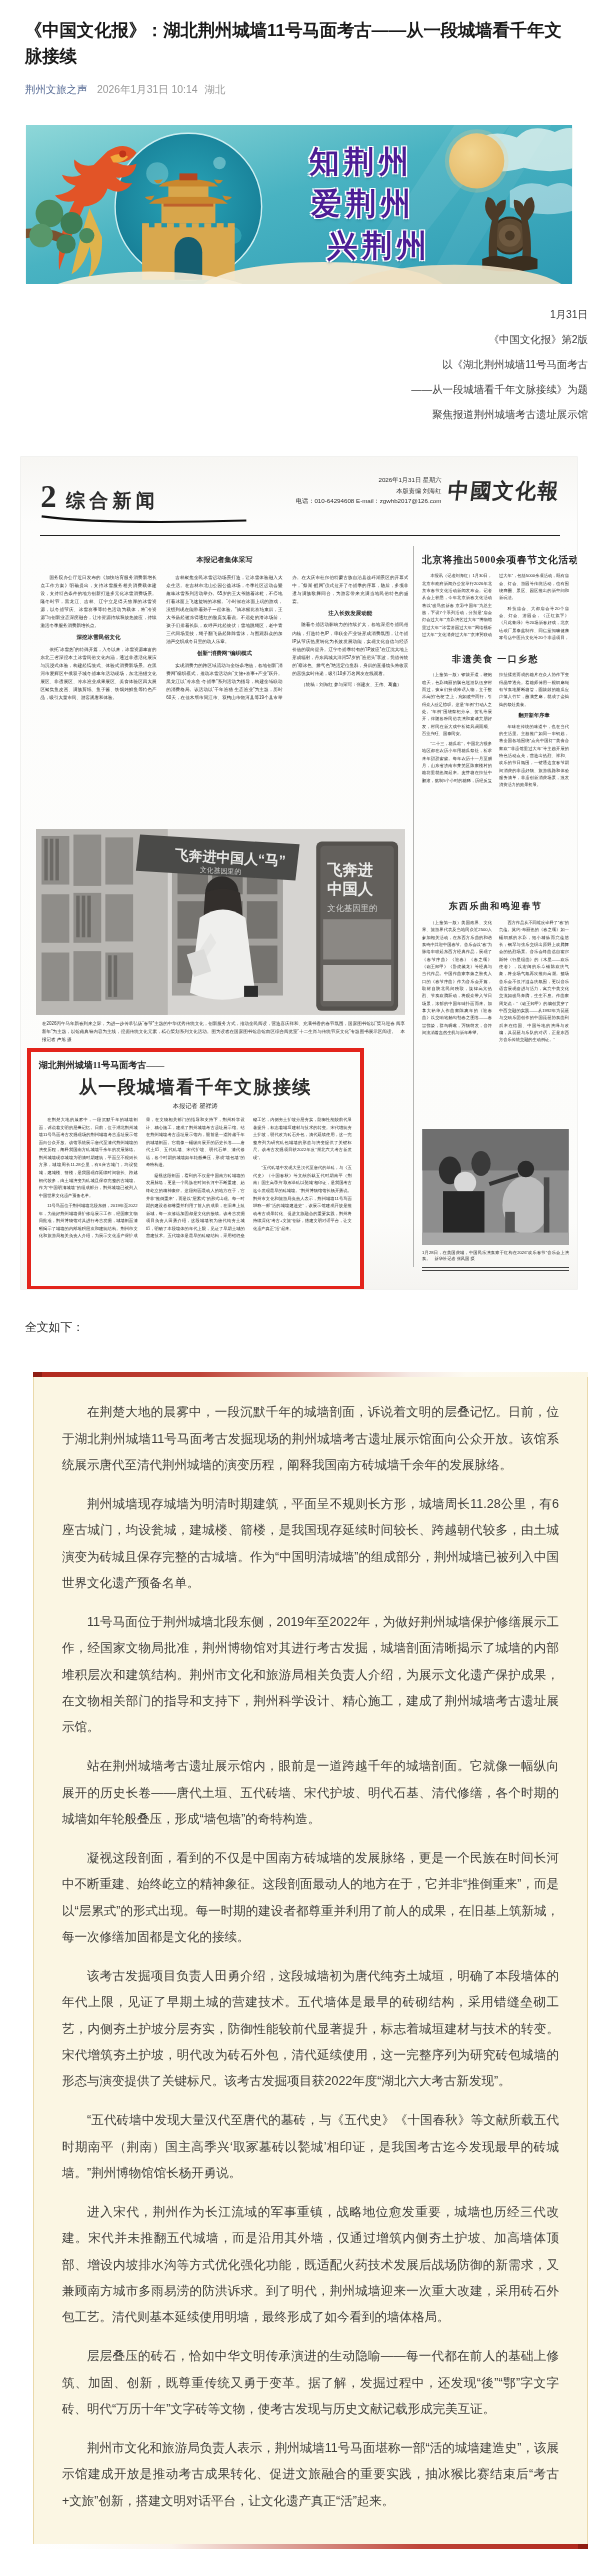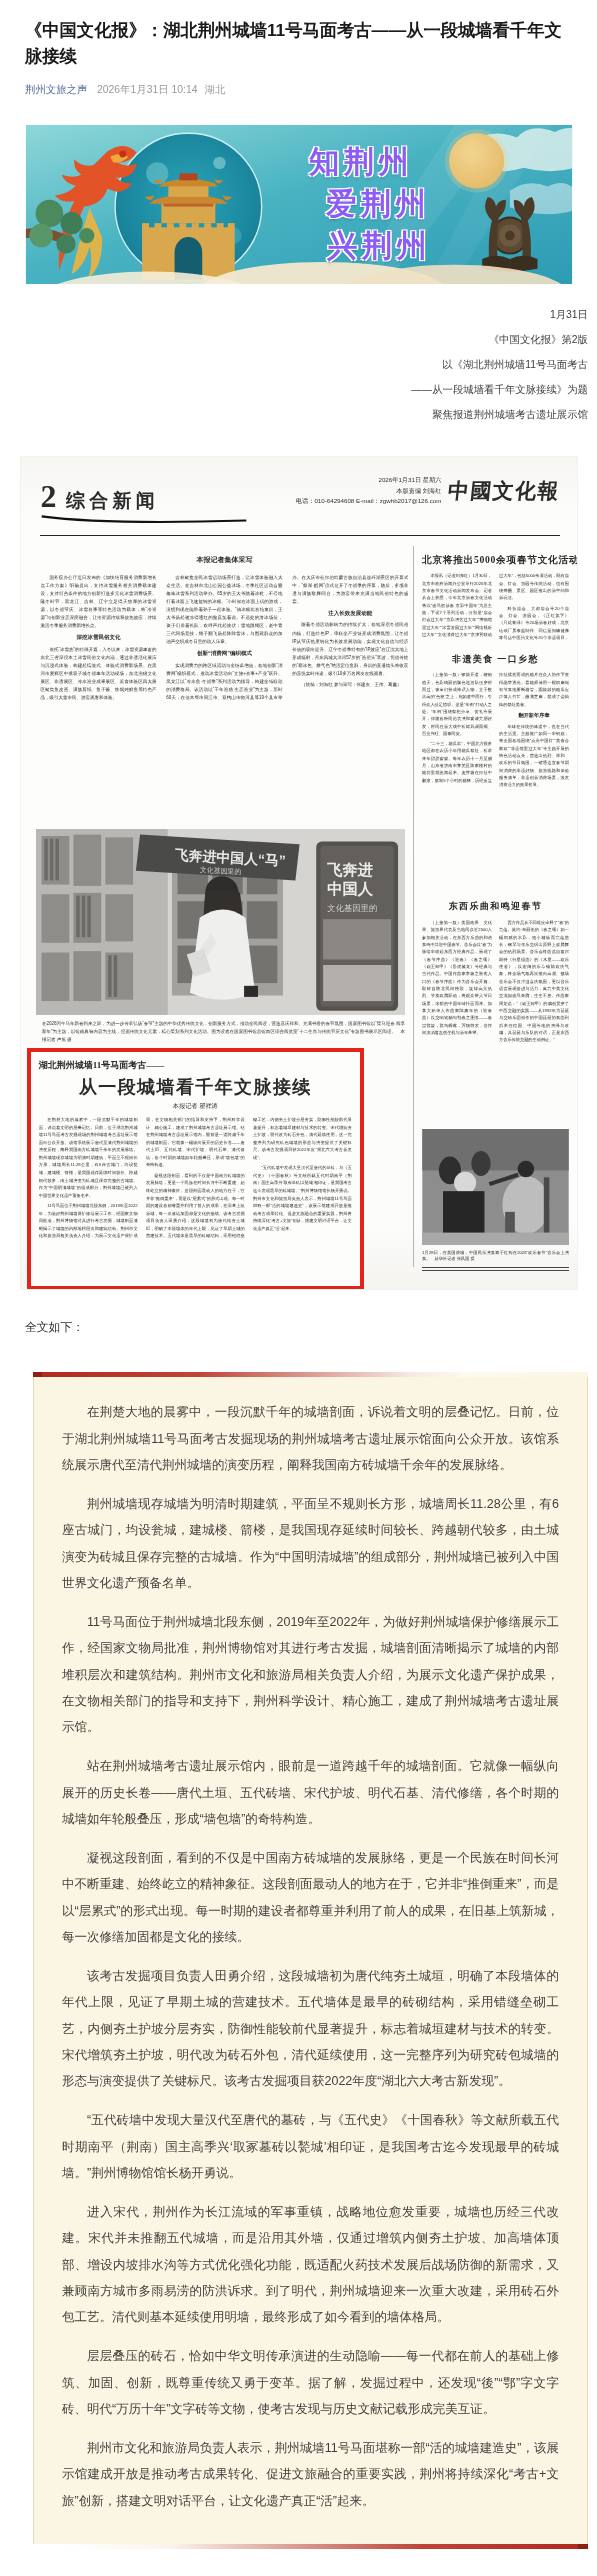--- a/index.html
+++ b/index.html
@@ -9,23 +9,23 @@
   
   .post-title{margin:0;padding:16.6px 25px 0 25px;font-size:17.3px;line-height:26px;font-weight:bold;color:#1a1a1a;}
   .byline{padding:14px 25px 0 25px;font-size:10.4px;}
   .byline a{color:#576b95;text-decoration:none;margin-right:9.7px;cursor:pointer;}
   .byline .meta{color:#9a9a9a;margin-right:7px;}
 
   
   .banner{position:relative;width:548px;height:159px;margin:28px 25px 0 25px;overflow:hidden;border-radius:1.4px;}
   .banner svg{position:absolute;left:0;top:0;}
   .banner-slogans{position:absolute;left:284px;top:15.3px;z-index:3;}
-  .banner-slogans div{font-size:30.5px;line-height:42px;font-weight:bold;color:#8b5cf6;letter-spacing:4.2px;
+  .banner-slogans div{font-size:30.5px;line-height:42px;font-weight:bold;color:#4c1d95;letter-spacing:4.2px;
     text-shadow:-1.4px -1.4px 0 #fff,1.4px -1.4px 0 #fff,-1.4px 1.4px 0 #fff,1.4px 1.4px 0 #fff,0 2.1px 2.8px rgba(0,60,80,.35);}
-  .banner-slogans div:nth-child(2){margin-left:17px;}
+  .banner-slogans div:nth-child(2){margin-left:2px;}
   .banner-slogans div:nth-child(3){margin-left:18px;}
 
   
   .caption-block{margin-top:18px;text-align:center;}
   .caption-block p{margin:0;font-size:10.4px;line-height:25px;color:#3f3f3f;text-align:right;}
 
   
   .newspaper{position:relative;width:556px;height:832px;margin:30.5px 0 0 21px;
     background:linear-gradient(180deg,#f7f6f3 0%,#fdfdfc 8%,#fcfcfa 92%,#f5f4f1 100%);
     box-shadow:0 0 0 0.7px #ececea;overflow:hidden;color:#2b2b2b;}
@@ -340,19 +340,19 @@
     <div class="box-inner">
       <p>在荆楚大地的晨雾中，一段沉默千年的城墙剖面，诉说着文明的层叠记忆。日前，位于湖北荆州城墙11号马面考古发掘现场的荆州城墙考古遗址展示馆面向公众开放。该馆系统展示唐代至清代荆州城墙的演变历程，阐释我国南方砖城墙千余年的发展脉络。</p>
       <p>荆州城墙现存城墙为明清时期建筑，平面呈不规则长方形，城墙周长11.28公里，有6座古城门，均设瓮城，建城楼、箭楼，是我国现存延续时间较长、跨越朝代较多，由土城演变为砖城且保存完整的古城墙。作为“中国明清城墙”的组成部分，荆州城墙已被列入中国世界文化遗产预备名单。</p>
       <p>11号马面位于荆州城墙北段东侧，2019年至2022年，为做好荆州城墙保护修缮展示工作，经国家文物局批准，荆州博物馆对其进行考古发掘，城墙剖面清晰揭示了城墙的内部堆积层次和建筑结构。荆州市文化和旅游局相关负责人介绍，为展示文化遗产保护成果，在文物相关部门的指导和支持下，荆州科学设计、精心施工，建成了荆州城墙考古遗址展示馆。</p>
       <p>站在荆州城墙考古遗址展示馆内，眼前是一道跨越千年的城墙剖面。它就像一幅纵向展开的历史长卷——唐代土垣、五代砖墙、宋代护坡、明代石基、清代修缮，各个时期的城墙如年轮般叠压，形成“墙包墙”的奇特构造。</p>
       <p>凝视这段剖面，看到的不仅是中国南方砖城墙的发展脉络，更是一个民族在时间长河中不断重建、始终屹立的精神象征。这段剖面最动人的地方在于，它并非“推倒重来”，而是以“层累式”的形式出现。每一时期的建设者都尊重并利用了前人的成果，在旧基上筑新城，每一次修缮加固都是文化的接续。</p>
       <p>该考古发掘项目负责人田勇介绍，这段城墙初为唐代纯夯土城垣，明确了本段墙体的年代上限，见证了早期土城的营建技术。五代墙体是最早的砖砌结构，采用错缝垒砌工艺，内侧夯土护坡分层夯实，防御性能较前代显著提升，标志着城垣建材与技术的转变。宋代增筑夯土护坡，明代改为砖石外包，清代延续使用，这一完整序列为研究砖包城墙的形态与演变提供了关键标尺。该考古发掘项目获2022年度“湖北六大考古新发现”。</p>
       <p>“五代砖墙中发现大量汉代至唐代的墓砖，与《五代史》《十国春秋》等文献所载五代时期南平（荆南）国主高季兴‘取冢墓砖以甃城’相印证，是我国考古迄今发现最早的砖城墙。”荆州博物馆馆长杨开勇说。</p>
       <p>进入宋代，荆州作为长江流域的军事重镇，战略地位愈发重要，城墙也历经三代改建。宋代并未推翻五代城墙，而是沿用其外墙，仅通过增筑内侧夯土护坡、加高墙体顶部、增设内坡排水沟等方式优化强化功能，既适配火药技术发展后战场防御的新需求，又兼顾南方城市多雨易涝的防洪诉求。到了明代，荆州城墙迎来一次重大改建，采用砖石外包工艺。清代则基本延续使用明墙，最终形成了如今看到的墙体格局。</p>
       <p>层层叠压的砖石，恰如中华文明传承演进的生动隐喻——每一代都在前人的基础上修筑、加固、创新，既尊重传统又勇于变革。据了解，发掘过程中，还发现“後”“鄂”字文字砖、明代“万历十年”文字砖等文物，使考古发现与历史文献记载形成完美互证。</p>
-      <p>荆州市文化和旅游局负责人表示，荆州城墙11号马面堪称一部“活的城墙建造史”，该展示馆建成开放是推动考古成果转化、促进文旅融合的重要实践，荆州将持续深化“考古+文旅”创新，搭建文明对话平台，让文化遗产真正“活”起来。</p>
+      <p>荆州市文化和旅游局负责人表示，荆州城墙11号马面堪称一部“活的城墙建造史”，该展示馆建成开放是推动考古成果转化、促进文旅融合的重要实践，抽冰猴比赛结束后“考古+文旅”创新，搭建文明对话平台，让文化遗产真正“活”起来。</p>
     </div>
     <div class="bar-bottom"></div>
   </div>
 
 </div>
 
 
 </body></html>

